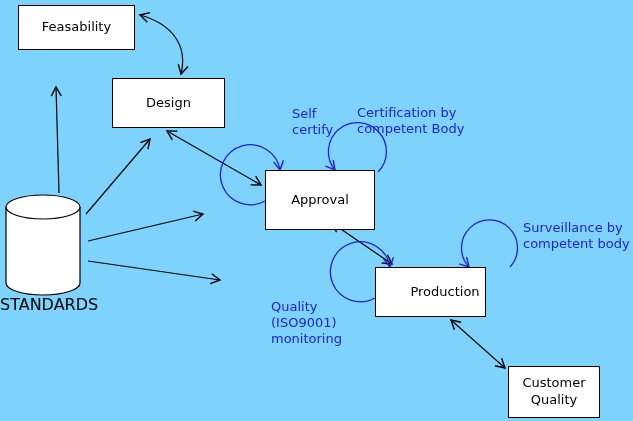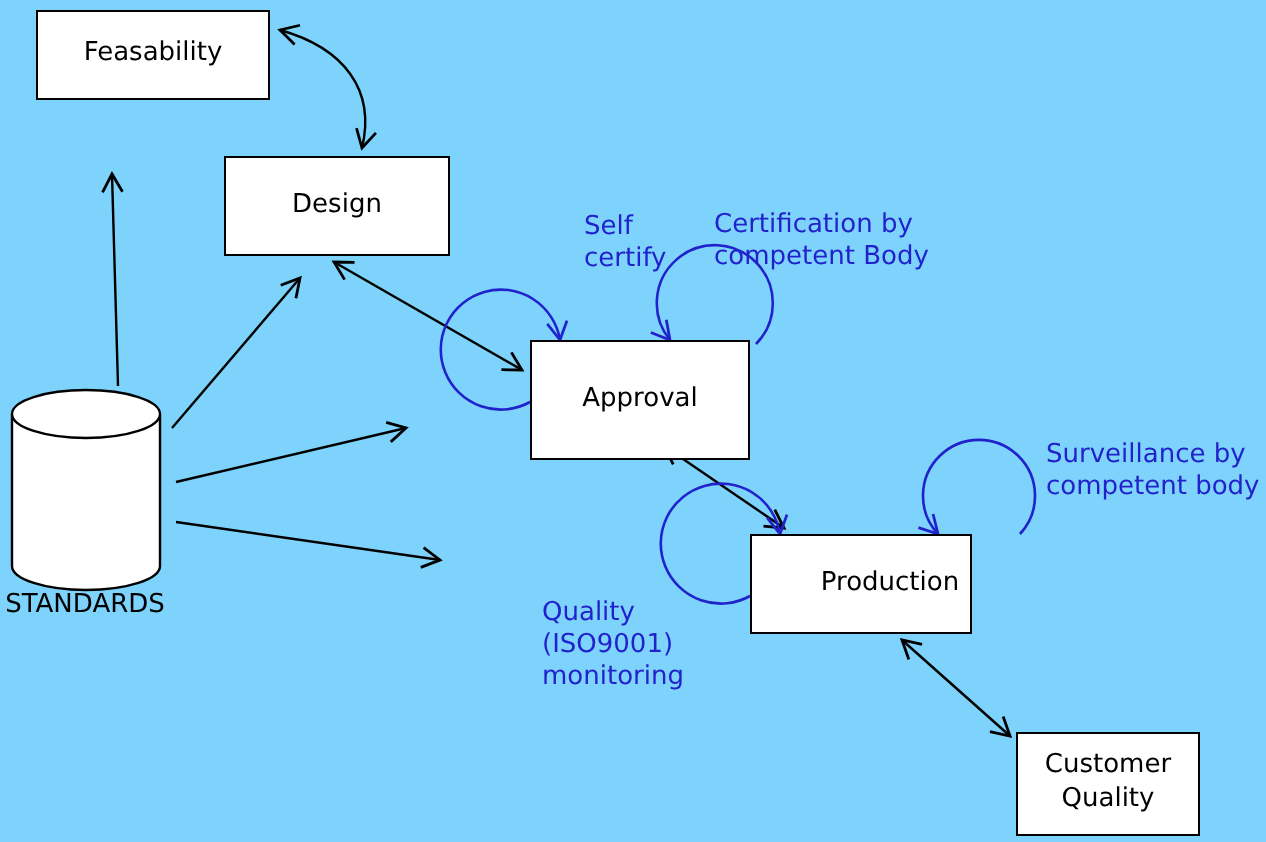--- a/index.html
+++ b/index.html
@@ -50,21 +50,21 @@
   }
   #ann-self-certify  { left: 249px; top: 106px; margin-left: 43px; }
   #ann-certification { left: 357px; top: 105px; }
   #ann-surveillance  { left: 523px; top: 220px; }
   #ann-quality       { left: 271px; top: 299px; }
   #label-standards {
     position: absolute;
     left: 0px; top: 295px;
     width: 85px;
     text-align: center;
-    font-size: 13px;
+    font-size: 16px;
     color: #000000;
     z-index: 2;
   }
 </style>
 </head>
 <body>
 
 <div class="canvas">
 
   <svg class="wires" width="633" height="421" viewBox="0 0 633 421" xmlns="http://www.w3.org/2000/svg">

